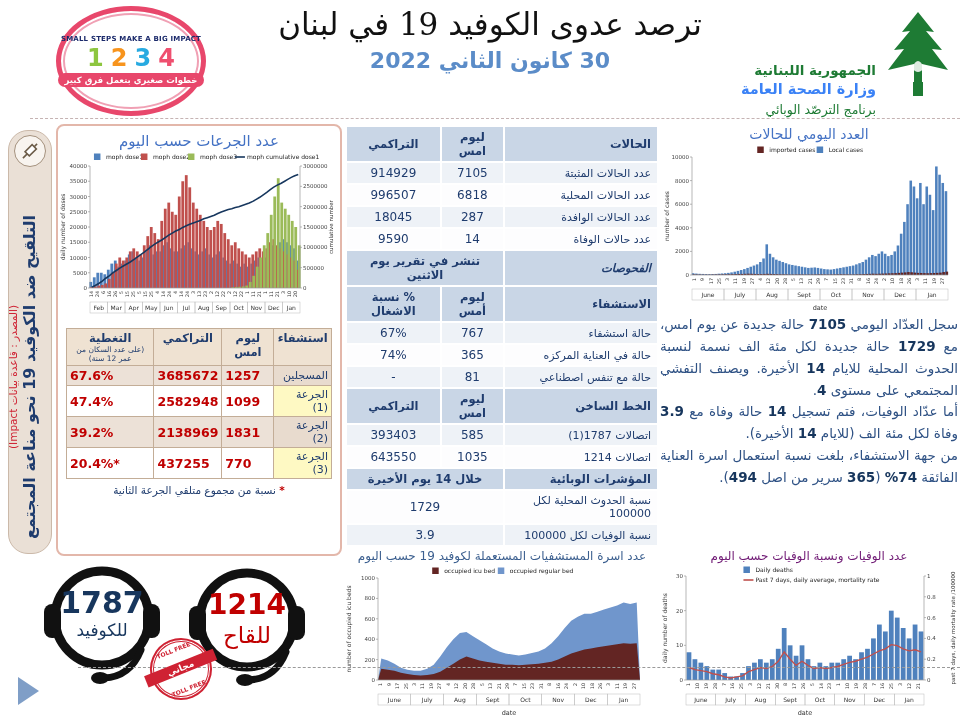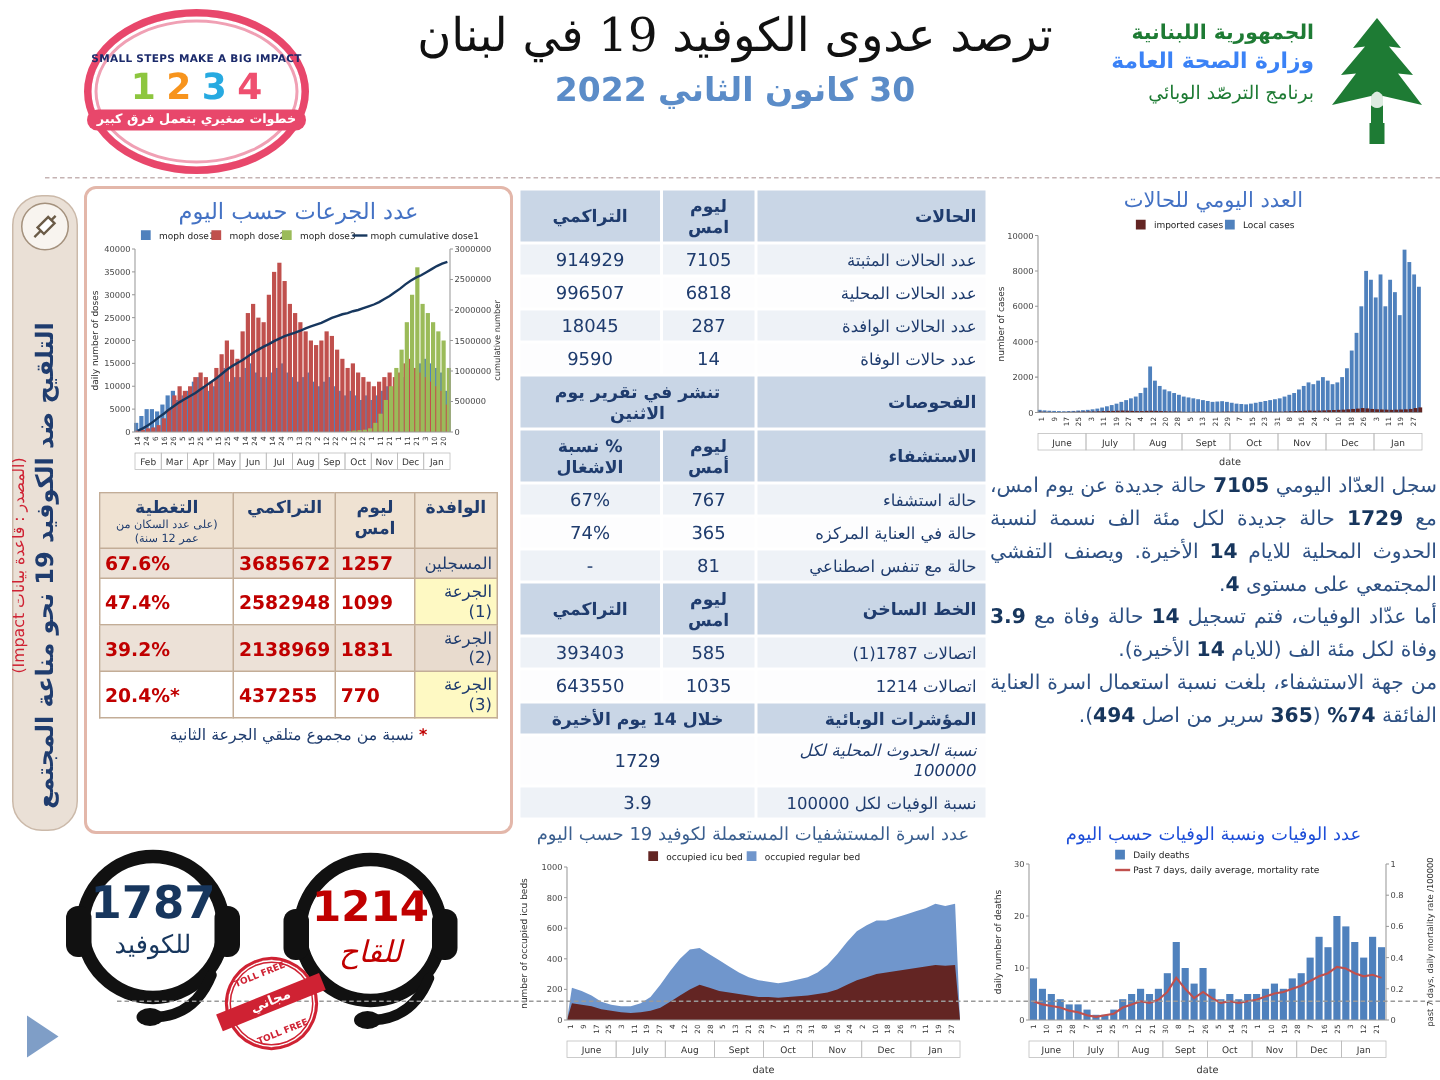--- a/index.html
+++ b/index.html
@@ -15,21 +15,21 @@
   .badge .nums{display:flex;gap:7px;margin:3px 0;}
   .badge .nums span{font-size:24px;font-weight:bold;line-height:24px;text-shadow:0 0 2px #fff;}
   .badge .ribbon{background:#e8476b;color:#fff;font-size:8.5px;font-weight:bold;border-radius:8px;
                  padding:2px 7px;white-space:nowrap;direction:rtl;}
   .main-title{position:absolute;left:240px;top:6px;width:500px;text-align:center;direction:rtl;}
   .main-title .t{font-family:"DejaVu Serif","DejaVu Sans",serif;font-size:31px;color:#111;}
   .main-title .d{font-size:22px;font-weight:bold;color:#5b8cc8;margin-top:6px;}
   .logo{position:absolute;right:6px;top:8px;width:220px;height:100px;display:flex;flex-direction:row-reverse;
         align-items:flex-start;gap:6px;}
   .logo .txt{direction:rtl;text-align:right;margin-top:6px;}
-  .logo .l1{color:#1e7b34;font-weight:bold;font-size:13.5px;}
+  .logo .l1{color:#1e7b34;font-weight:bold;font-size:13.5px;margin-top:48px;}
   .logo .l2{color:#3b82f6;font-weight:bold;font-size:14.5px;margin-top:3px;}
   .logo .l3{color:#1e7b34;font-size:12.5px;margin-top:5px;}
   .dash-top{position:absolute;left:30px;right:0;top:118px;border-top:1.5px dashed #c5b3b3;}
   .dash-bottom{position:absolute;left:78px;right:0;top:667px;border-top:1.5px dashed #9a9a9a;z-index:9;pointer-events:none;}
 
   
   .side-tab{position:absolute;left:8px;top:130px;width:44px;height:424px;background:#eae0d6;
             border:1px solid #cbb9a9;border-radius:20px;}
   .side-tab .circ{position:absolute;left:5px;top:4px;width:32px;height:32px;border-radius:50%;
                   background:#f8f4ef;border:1px solid #a4917d;display:flex;align-items:center;justify-content:center;}
@@ -63,38 +63,38 @@
   .stats tr.header td.c{font-size:11.5px;direction:rtl;}
 
   
   .chart-block{position:absolute;}
   .chart-block h3{margin:0 0 1px;text-align:center;font-weight:normal;direction:rtl;color:#4472c4;}
   #cases-block{left:662px;top:126px;width:294px;}
   #cases-block h3{font-size:14px;}
   #beds-block{left:344px;top:549px;width:316px;}
   #beds-block h3{font-size:12px;color:#3b5f8f;}
   #deaths-block{left:660px;top:549px;width:298px;}
-  #deaths-block h3{font-size:12px;color:#1d4ed8;}
+  #deaths-block h3{font-size:12px;color:#701a75;}
   #doses-chart{display:block;margin:0 auto;}
 
   
   .report{position:absolute;left:660px;top:314px;width:298px;height:232px;direction:rtl;text-align:justify;
           font-size:13.5px;line-height:1.62;color:#2e5184;}
   .report b{color:#17365d;font-weight:bold;}
 
   
   .hotline{position:absolute;width:128px;height:128px;}
   #hl-covid{left:38px;top:560px;}
   #hl-vax{left:183px;top:562px;}
   .hotline svg{position:absolute;left:0;top:0;}
   .hotline .inner{position:absolute;left:14px;top:28px;width:100px;text-align:center;direction:rtl;}
   #hl-covid .n{font-size:30px;font-weight:bold;color:#17365d;line-height:30px;}
   #hl-covid .l{font-size:17px;color:#17365d;margin-top:2px;}
   #hl-vax .n{font-size:28px;font-weight:bold;color:#c00000;line-height:30px;}
-  #hl-vax .l{font-size:20px;color:#c00000;margin-top:2px;font-style:italic;}
+  #hl-vax .l{font-size:23px;color:#c00000;margin-top:2px;}
   .stamp{position:absolute;left:150px;top:638px;width:62px;height:62px;transform:rotate(-22deg);z-index:10;}
   .stamp .ring{position:absolute;inset:0;border:2px solid #cf2233;border-radius:50%;box-shadow:0 0 0 1px #fff inset,0 0 0 2px #cf2233 inset;}
   .stamp .tf{position:absolute;width:100%;text-align:center;font-size:6px;font-weight:bold;color:#cf2233;}
   .stamp .tf.top{top:7px;} .stamp .tf.bot{bottom:7px;}
   .stamp .band{position:absolute;left:-6px;right:-6px;top:24px;background:#cf2233;color:#fff;font-weight:bold;
                font-size:9px;text-align:center;padding:1px 0;direction:rtl;}
   .corner-tri{position:absolute;left:18px;top:677px;width:0;height:0;border-top:14px solid transparent;
               border-bottom:14px solid transparent;border-left:21px solid #7f9ec7;}
 </style>
 </head>
@@ -394,21 +394,21 @@
           <rect x="82.94999999999999" y="3.5" width="6.5" height="6.5" fill="#c0504d"></rect>
           <text x="94.94999999999999" y="9" font-size="6" fill="#222">moph dose2</text>
           <rect x="129.95" y="3.5" width="6.5" height="6.5" fill="#9bbb59"></rect>
           <text x="141.95" y="9" font-size="6" fill="#222">moph dose3</text>
           <line x1="176.95" y1="7" x2="186.95" y2="7" stroke="#17375e" stroke-width="1.6"></line>
           <text x="188.95" y="9" font-size="6" fill="#222">moph cumulative dose1</text>
         </svg></div>
     <table class="vax-table" data-name="vaccination-table">
       <thead>
           <tr data-name="vaccination-table-header">
-        <th data-name="vax-col-vaccination">الوافدة</th>
+        <th data-name="vax-col-vaccination">استشفاء</th>
         <th data-name="vax-col-yesterday">ليوم امس</th>
         <th data-name="vax-col-cumulative">التراكمي</th>
         <th data-name="vax-col-coverage"><span>التغطية</span>
           <span class="note" data-name="coverage-note">(على عدد السكان من عمر 12 سنة)</span></th>
       </tr>
         </thead>
       <tbody data-name="vaccination-table-body">
           <tr class="alt" data-name="vaccination-row">
             <td class="lbl" data-name="vaccination-cell">المسجلين</td>
             <td class="num" data-name="vaccination-cell">1257</td>
@@ -460,21 +460,21 @@
             <td data-name="stats-label" style="width: 152px;">عدد الحالات الوافدة</td>
             <td class="c" data-name="stats-value">287</td>
             <td class="c" data-name="stats-value">18045</td>
           </tr>
           <tr class="data" data-name="stats-data-row">
             <td data-name="stats-label" style="width: 152px;">عدد حالات الوفاة</td>
             <td class="c" data-name="stats-value">14</td>
             <td class="c" data-name="stats-value">9590</td>
           </tr>
           <tr class="header" data-name="stats-header-row">
-            <td data-name="stats-label" style="width: 152px;">الفحوصات</td>
+            <td data-name="stats-label" style="width: 152px; font-style: italic;">الفحوصات</td>
             <td colspan="2" class="c" data-name="stats-value">تنشر في تقرير يوم الاثنين</td>
           </tr>
           <tr class="header" data-name="stats-header-row">
             <td data-name="stats-label" style="width: 152px;">الاستشفاء</td>
             <td class="c" data-name="stats-value">ليوم أمس</td>
             <td class="c" data-name="stats-value">% نسبة الاشغال</td>
           </tr>
           <tr class="data" data-name="stats-data-row">
             <td data-name="stats-label" style="width: 152px;">حالة استشفاء</td>
             <td class="c" data-name="stats-value">767</td>
@@ -503,21 +503,21 @@
           <tr class="data" data-name="stats-data-row">
             <td data-name="stats-label" style="width: 152px;">اتصالات 1214</td>
             <td class="c" data-name="stats-value">1035</td>
             <td class="c" data-name="stats-value">643550</td>
           </tr>
           <tr class="header" data-name="stats-header-row">
             <td data-name="stats-label" style="width: 152px;">المؤشرات الوبائية</td>
             <td colspan="2" class="c" data-name="stats-value">خلال 14 يوم الأخيرة</td>
           </tr>
           <tr class="data" data-name="stats-data-row">
-            <td data-name="stats-label" style="width: 152px; font-style: italic;">نسبة الحدوث المحلية لكل 100000</td>
+            <td data-name="stats-label" style="width: 152px;">نسبة الحدوث المحلية لكل 100000</td>
             <td colspan="2" class="c" data-name="stats-value">1729</td>
           </tr>
           <tr class="data" data-name="stats-data-row">
             <td data-name="stats-label" style="width: 152px;">نسبة الوفيات لكل 100000</td>
             <td colspan="2" class="c" data-name="stats-value">3.9</td>
           </tr>
         </tbody>
       </table>
   </div>
 

